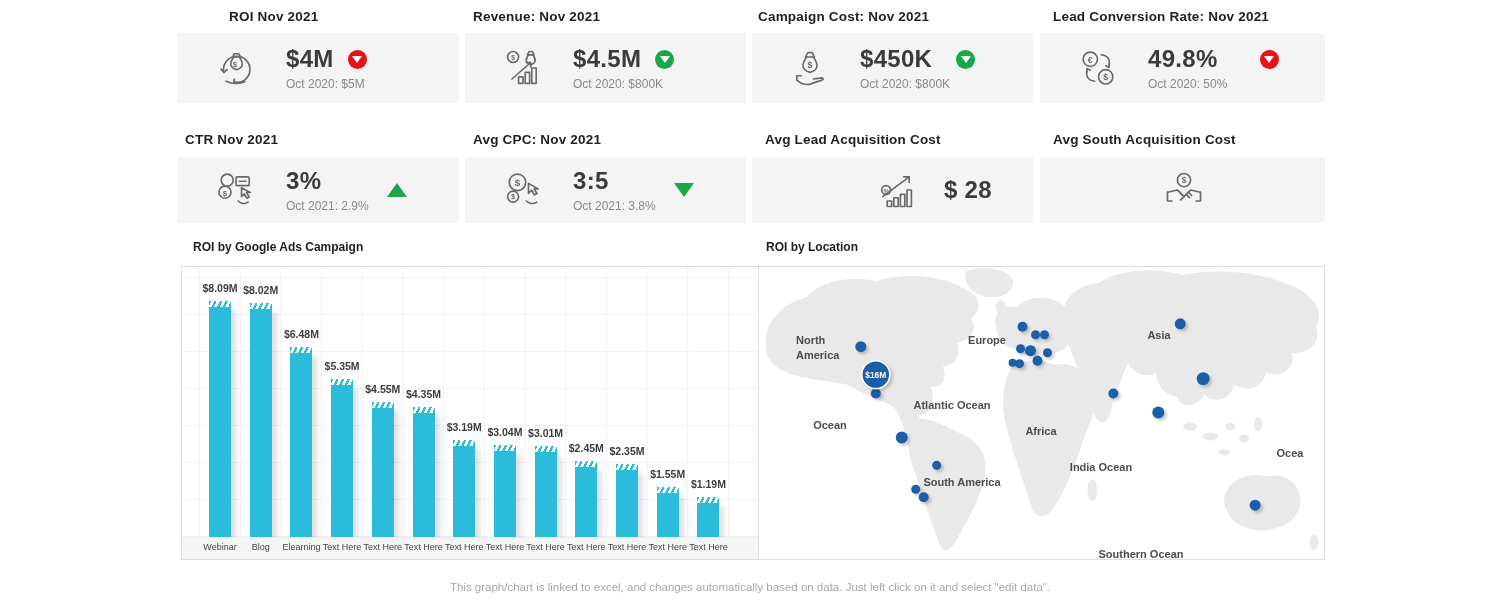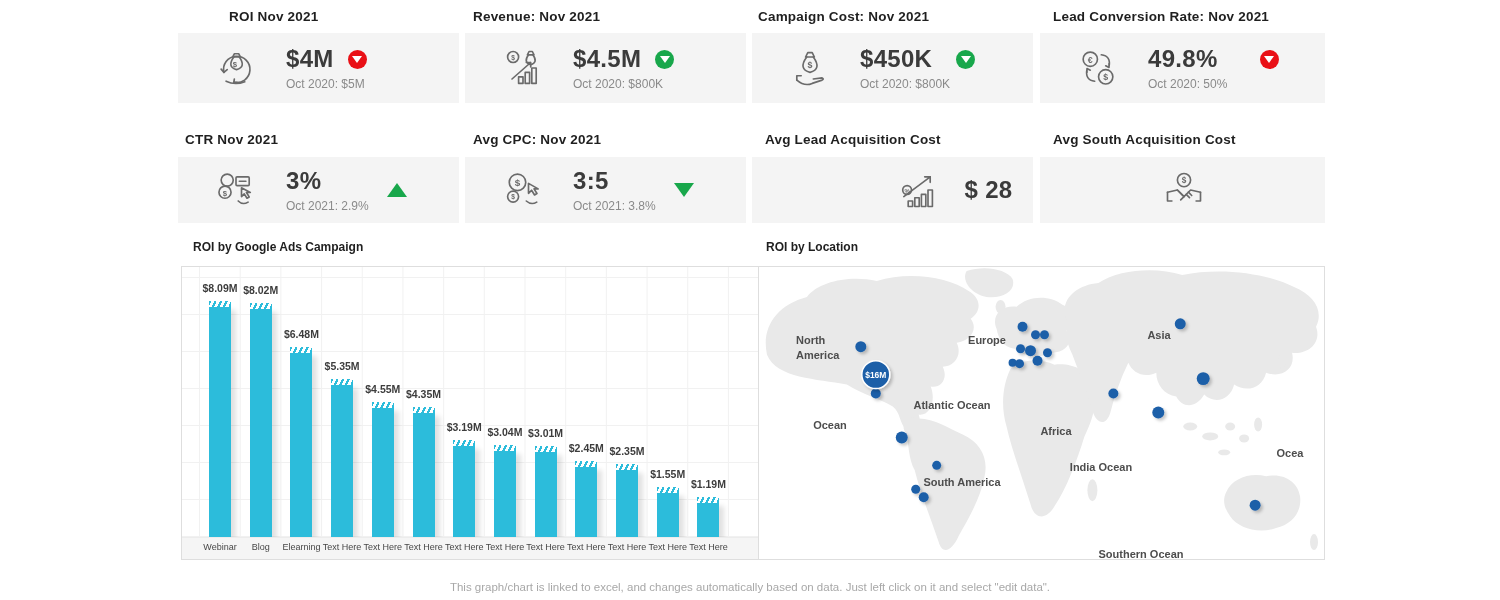--- a/index.html
+++ b/index.html
@@ -190,21 +190,21 @@
     <div class="kpi-block">
       <div class="kpi-valrow">
         <span class="kpi-value">3:5</span>
       </div>
       <div class="kpi-sub">Oct 2021: 3.8%</div>
     </div>
     <span class="big-tri down"></span>
   </div>
 
   <div class="kpi-title" style="left:765px;top:132px;">Avg Lead Acquisition Cost</div>
-  <div class="kpi-card centered" style="left:752px;top:157px;width:281px;height:66px;justify-content:center;">
+  <div class="kpi-card centered" style="left:752px;top:157px;width:281px;height:66px;">
     <span class="kpi-icon">
       <svg viewBox="0 0 40 40">
           <rect x="12" y="30" width="4" height="5"></rect>
           <rect x="18" y="27" width="4" height="8"></rect>
           <rect x="24" y="24" width="4" height="11"></rect>
           <rect x="30" y="20" width="4" height="15"></rect>
           <circle cx="11" cy="20" r="4"></circle>
           <text x="11" y="22.5" font-size="5.5" text-anchor="middle">%</text>
           <path d="M8 26 L32 8 M32 8 h-5 M32 8 v5"></path>
         </svg>
@@ -328,21 +328,21 @@
           <text x="117" y="111" text-anchor="middle" fill="#ffffff" font-size="8.5" font-weight="bold" font-family="&quot;Liberation Sans&quot;, sans-serif">$16M</text>
         </g>
     </svg>
     <div id="map-labels">
         <div class="map-label" style="left: 37px; top: 66px;">North
 America</div>
         <div class="map-label center" style="left: 228px; top: 73px;">Europe</div>
         <div class="map-label center" style="left: 400px; top: 68px;">Asia</div>
         <div class="map-label center" style="left: 193px; top: 138px;">Atlantic Ocean</div>
         <div class="map-label center" style="left: 71px; top: 158px;">Ocean</div>
-        <div class="map-label center" style="left: 297px; top: 164px;">Africa</div>
+        <div class="map-label center" style="left: 282px; top: 164px;">Africa</div>
         <div class="map-label center" style="left: 203px; top: 215px;">South America</div>
         <div class="map-label center" style="left: 342px; top: 200px;">India Ocean</div>
         <div class="map-label center" style="left: 531px; top: 186px;">Ocea</div>
         <div class="map-label center" style="left: 382px; top: 287px;">Southern Ocean</div>
       </div>
   </div>
 
   <div class="footer-note">This graph/chart is linked to excel, and changes automatically based on data. Just left click on it and select "edit data".</div>
 </div>
 

